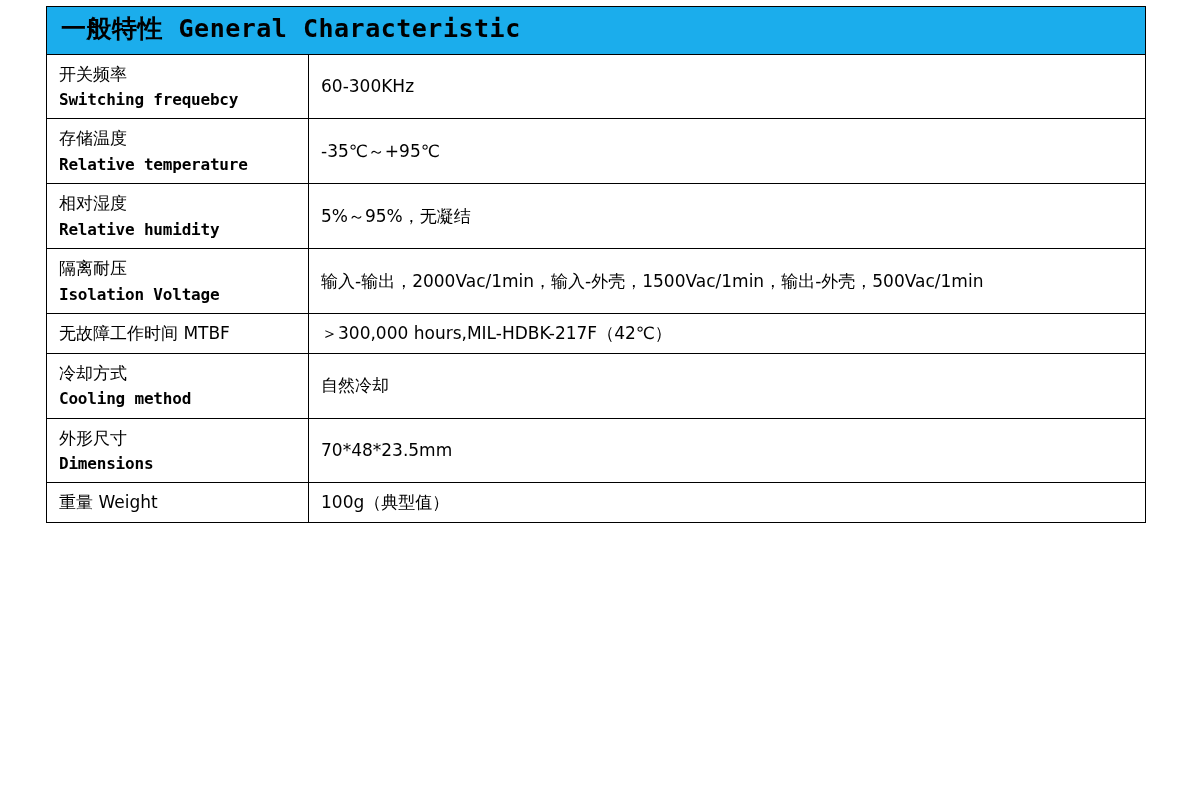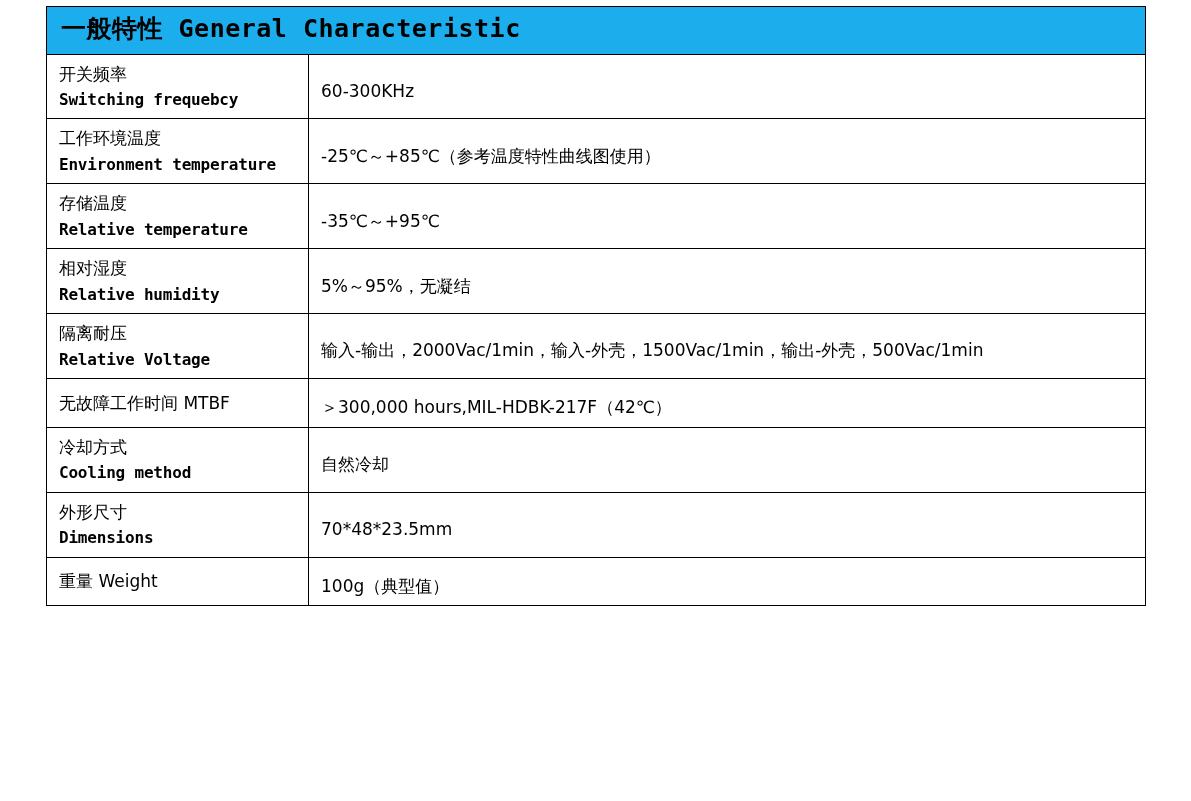--- a/index.html
+++ b/index.html
@@ -45,21 +45,21 @@
     font-weight: bold;
     color: #000000;
     letter-spacing: 0.5px;
     line-height: 1.3;
   }
   td.label-cell {
     width: 262px;
     padding: 6px 0 6px 12px;
   }
   td.value-cell {
-    padding: 16px 0 6px 12px;
+    padding: 6px 0 6px 12px;
   }
   .cn {
     font-family: "DejaVu Sans", sans-serif;
     font-size: 17px;
     line-height: 1.55;
     display: block;
   }
   .en {
     font-family: "DejaVu Sans Mono", monospace;
     font-size: 16px;
@@ -100,29 +100,20 @@
       <tr>
         <td class="label-cell">
           <span class="cn">开关频率</span>
           <span class="en">Switching frequebcy</span>
         </td>
         <td class="value-cell">
           <span class="value-text">60-300KHz</span>
         </td>
       </tr>
 
-      <tr>
-        <td class="label-cell">
-          <span class="cn">工作环境温度</span>
-          <span class="en">Environment temperature</span>
-        </td>
-        <td class="value-cell">
-          <span class="value-text">-25℃～+85℃（参考温度特性曲线图使用）</span>
-        </td>
-      </tr>
 
       <tr>
         <td class="label-cell">
           <span class="cn">存储温度</span>
           <span class="en">Relative temperature</span>
         </td>
         <td class="value-cell">
           <span class="value-text">-35℃～+95℃</span>
         </td>
       </tr>
@@ -134,21 +125,21 @@
           <span class="en">Relative humidity</span>
         </td>
         <td class="value-cell">
           <span class="value-text">5%～95%，无凝结</span>
         </td>
       </tr>
 
       <tr>
         <td class="label-cell">
           <span class="cn">隔离耐压</span>
-          <span class="en">Relative Voltage</span>
+          <span class="en">Isolation Voltage</span>
         </td>
         <td class="value-cell">
           <span class="value-text">输入-输出，2000Vac/1min，输入-外壳，1500Vac/1min，输出-外壳，500Vac/1min</span>
         </td>
       </tr>
 
 
       <tr>
         <td class="label-cell">
           <span class="mixed">无故障工作时间 MTBF</span>

